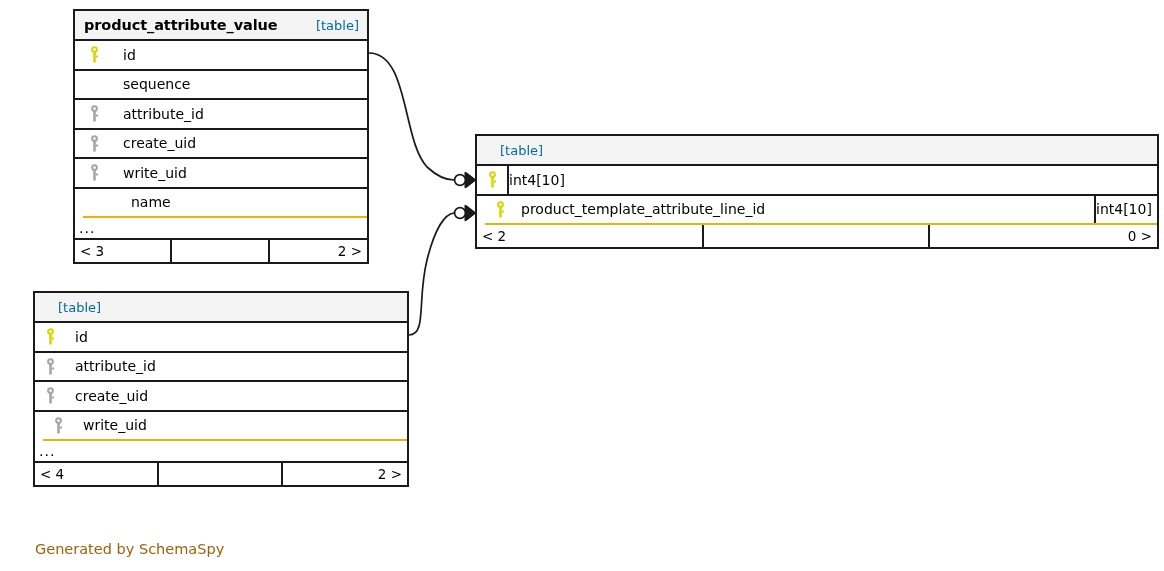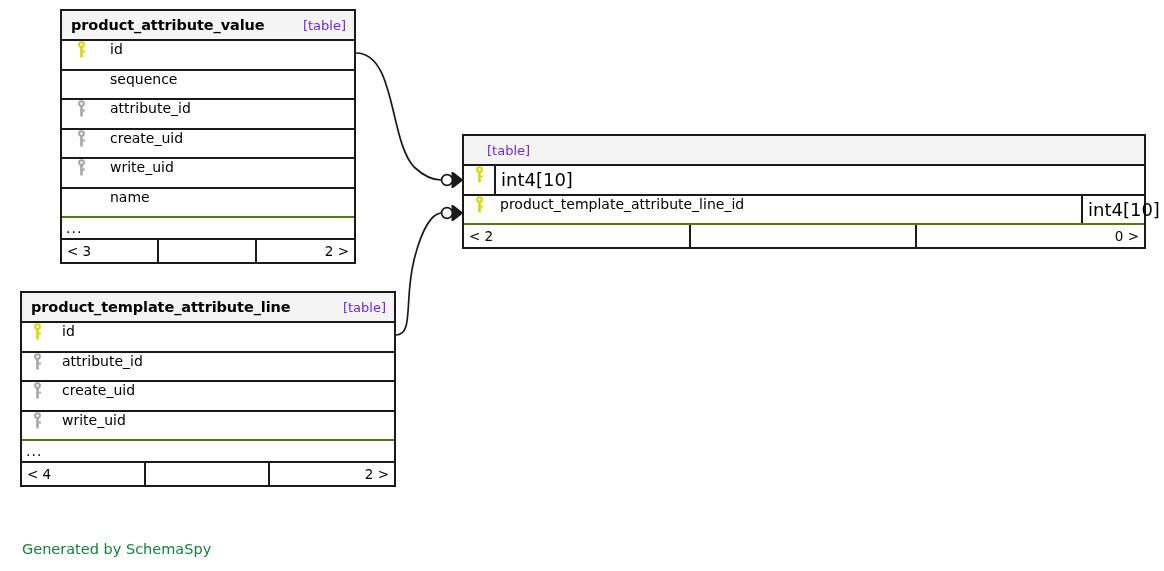--- a/index.html
+++ b/index.html
@@ -12,21 +12,21 @@
     width: 1164px;
     height: 571px;
     position: relative;
     overflow: hidden;
     font-family: "DejaVu Sans", "Liberation Sans", sans-serif;
     color: #000000;
   }
 
   #diagram-canvas {
     position: absolute;
-    left: 4px; top: 0;
+    left: 17px; top: 0;
     width: 1124px;
     height: 571px;
   }
 
   .connector-layer {
     position: absolute;
     left: 0; top: 0;
     width: 1164px;
     height: 571px;
     pointer-events: none;
@@ -54,34 +54,34 @@
   }
   .tbl-name {
     font-size: 14.5px;
     font-weight: bold;
     letter-spacing: -0.1px;
     white-space: nowrap;
   }
   .tbl-tag {
     font-size: 13px;
     font-weight: normal;
-    color: #6d28d9;
+    color: #0369a1;
     margin-left: 14px;
     white-space: nowrap;
   }
 
   .col-row {
     display: flex;
-    align-items: flex-start;
+    align-items: center;
     box-sizing: border-box;
     height: 29.5px;
     border-bottom: 2px solid #1a1a1a;
     background: #ffffff;
   }
-  .col-row.last-col { border-bottom: 2px solid #4d7c0f; }
+  .col-row.last-col { border-bottom: 2px solid #eab308; margin-left: 8px; }
 
   .key-cell {
     width: 30px;
     min-width: 30px;
     display: flex;
     align-items: center;
     justify-content: center;
   }
   .key-cell.wide { width: 38px; min-width: 38px; }
 
@@ -92,22 +92,21 @@
     white-space: nowrap;
     overflow: hidden;
   }
   .col-name.indent-wide { padding-left: 10px; }
 
   .type-cell {
     box-sizing: border-box;
     width: 63px;
     min-width: 63px;
     border-left: 2px solid #1a1a1a;
-    font-size: 18px;
-    padding-left: 5px;
+    font-size: 14px;
     height: 100%;
     display: flex;
     align-items: center;
     white-space: nowrap;
   }
 
   .ellipsis-row {
     box-sizing: border-box;
     height: 22px;
     display: flex;
@@ -139,21 +138,21 @@
 
   
   .key-icon { display: block; }
 
   
   #credit {
     position: absolute;
     left: 18px;
     top: 541px;
     font-size: 14.5px;
-    color: #15803d;
+    color: #a16207;
     white-space: nowrap;
     z-index: 4;
   }
 </style>
 </head>
 <body>
 
 <div id="diagram-canvas">
 
   <svg class="connector-layer" viewBox="0 0 1164 571" width="1164" height="571">
@@ -283,21 +282,20 @@
     <div class="footer-row">
       <span class="footer-cell">&lt; 2</span>
       <span class="footer-cell mid"></span>
       <span class="footer-cell right">0 &gt;</span>
     </div>
   </div>
 
   <div class="er-table" id="tbl-ptal" style="left:16px; top:291px; width:376px;">
 
     <div class="tbl-header">
-      <span class="tbl-name">product_template_attribute_line</span>
       <span class="tbl-tag">[table]</span>
     </div>
 
     <div class="col-row">
       <span class="key-cell">
         <svg class="key-icon" width="9" height="17" viewBox="0 0 9 17" aria-hidden="true">
           <circle cx="4.5" cy="3.6" r="3.4" fill="#d7d700"></circle>
           <circle cx="4.5" cy="3.6" r="1.3" fill="#ffffff"></circle>
           <rect x="3.2" y="5.5" width="2.6" height="11" fill="#d7d700"></rect>
           <rect x="5.8" y="9.5" width="2.2" height="2" fill="#d7d700"></rect>

